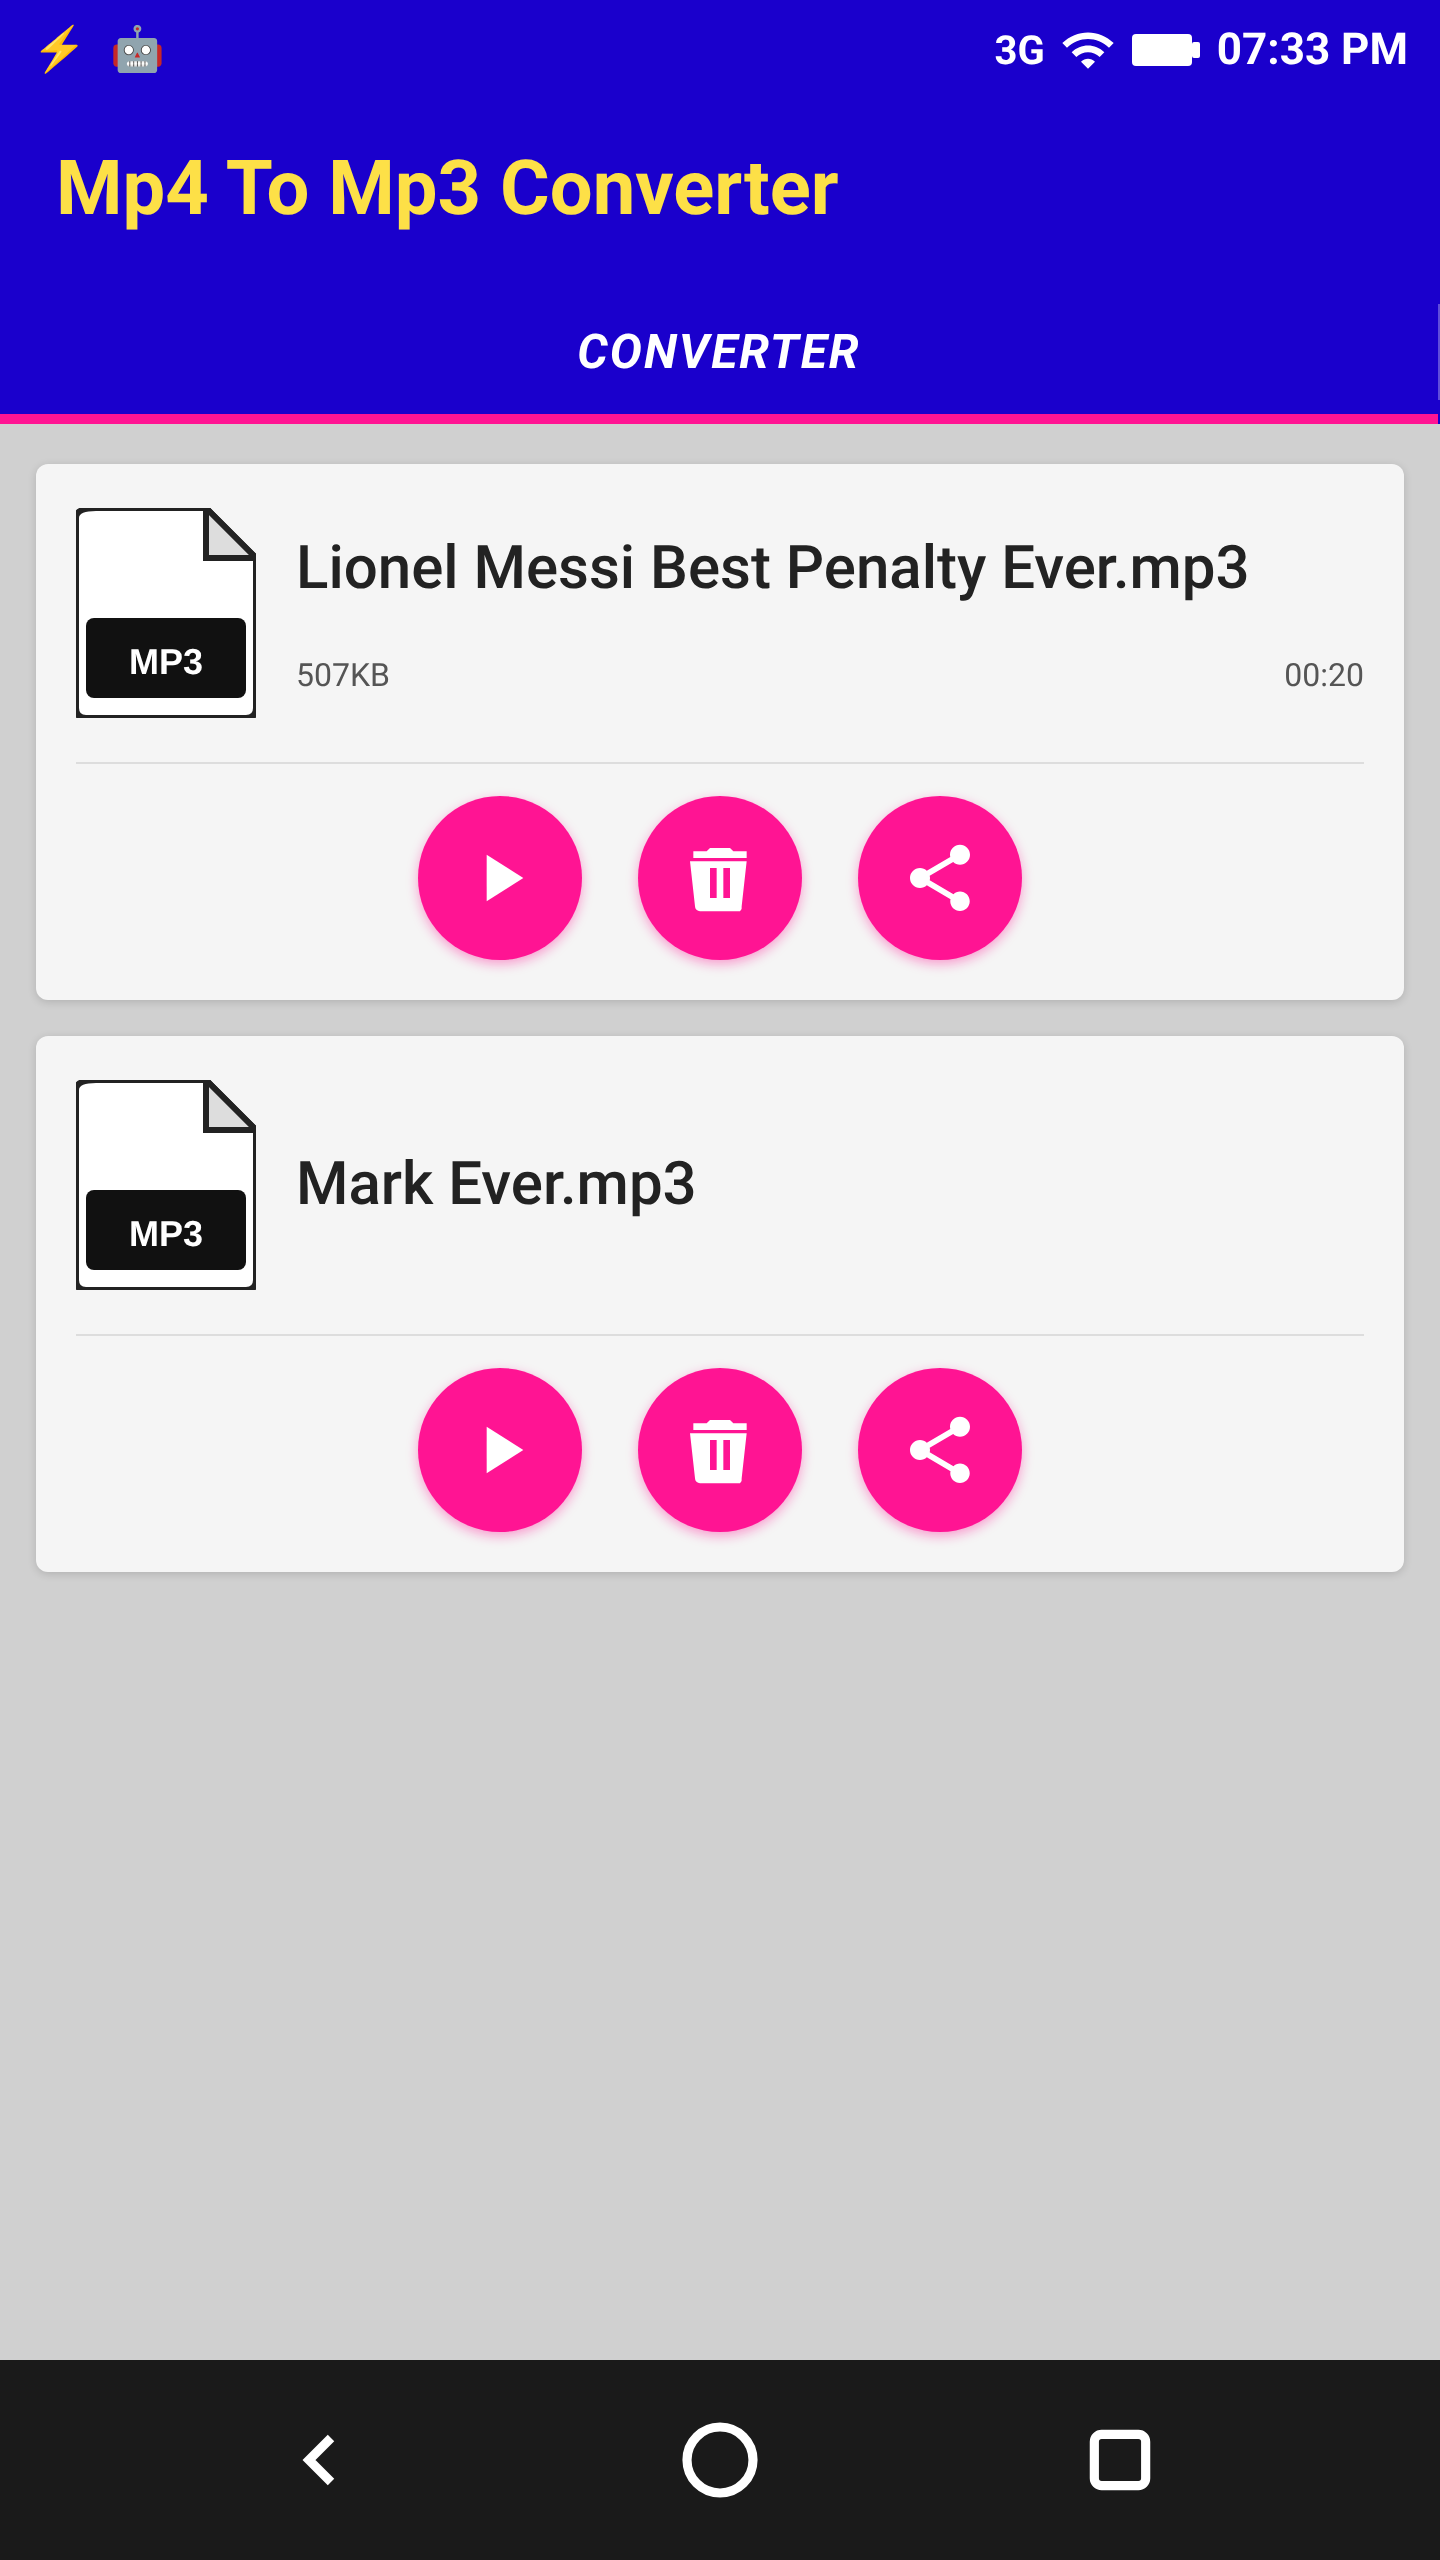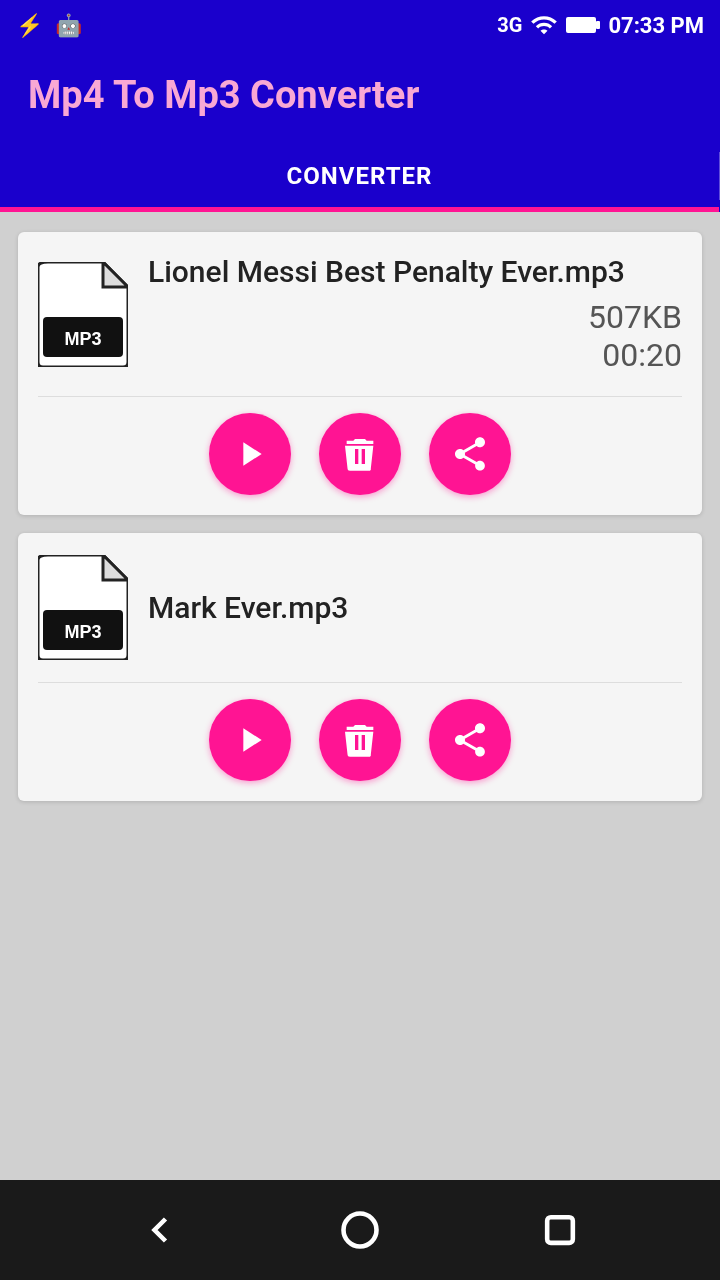--- a/index.html
+++ b/index.html
@@ -43,21 +43,21 @@
 
     
     .app-bar {
       background: #1a00cc;
       height: 90px;
       display: flex;
       align-items: center;
       padding: 0 28px;
     }
     .app-bar-title {
-      color: #f9a8d4;
+      color: #fde047;
       font-size: 38px;
       font-weight: bold;
     }
 
     
     .tab-bar {
       background: #1a00cc;
       height: 72px;
       display: flex;
       align-items: stretch;
@@ -67,20 +67,21 @@
       flex: 1;
       display: flex;
       align-items: center;
       justify-content: center;
       color: white;
       font-size: 24px;
       font-weight: bold;
       letter-spacing: 1px;
       cursor: pointer;
       position: relative;
+      font-style: italic;
     }
     .tab.active::after {
       content: '';
       position: absolute;
       bottom: 0;
       left: 0;
       right: 0;
       height: 5px;
       background: #ff1493;
     }
@@ -119,35 +120,34 @@
     }
     .mp3-icon {
       width: 90px;
       height: 105px;
       flex-shrink: 0;
     }
     .file-info {
       flex: 1;
       display: flex;
       flex-direction: column;
-      gap: 8px;
+      gap: 25px;
     }
     .file-name {
       font-size: 30px;
       font-weight: 500;
       color: #222;
       line-height: 1.2;
     }
     .file-meta {
       display: flex;
-      align-items: flex-end;
+      align-items: center;
       justify-content: space-between;
-      font-size: 32px;
+      font-size: 16px;
       color: #555;
-      flex-direction: column;
     }
     .file-divider {
       height: 1px;
       background: #ddd;
       margin: 12px 0 16px 0;
     }
     .file-actions {
       display: flex;
       justify-content: center;
       gap: 28px;

